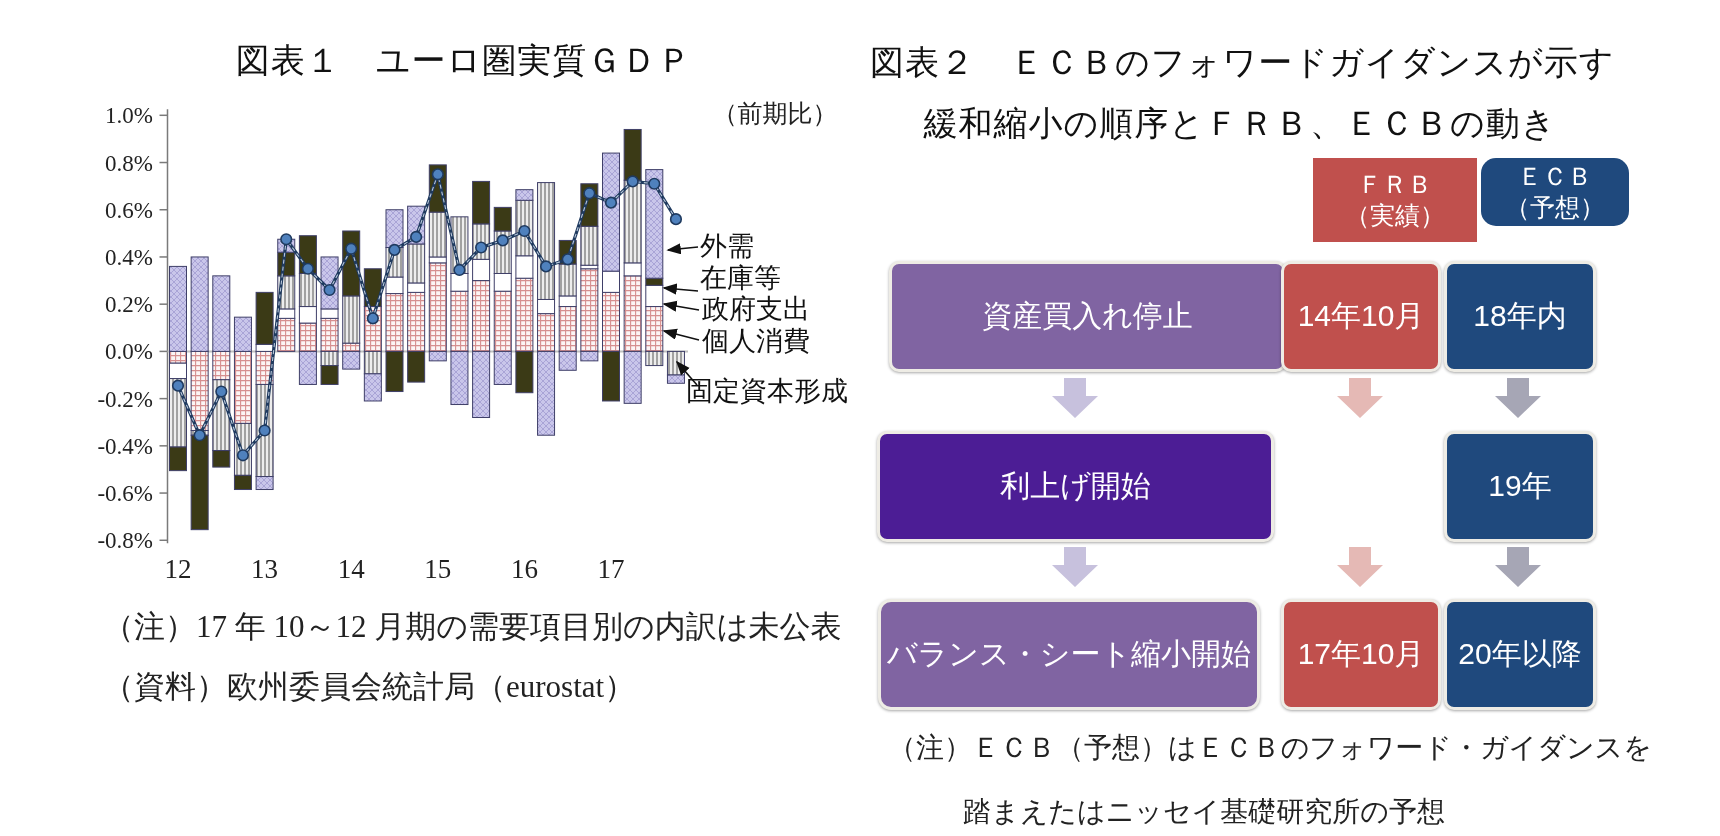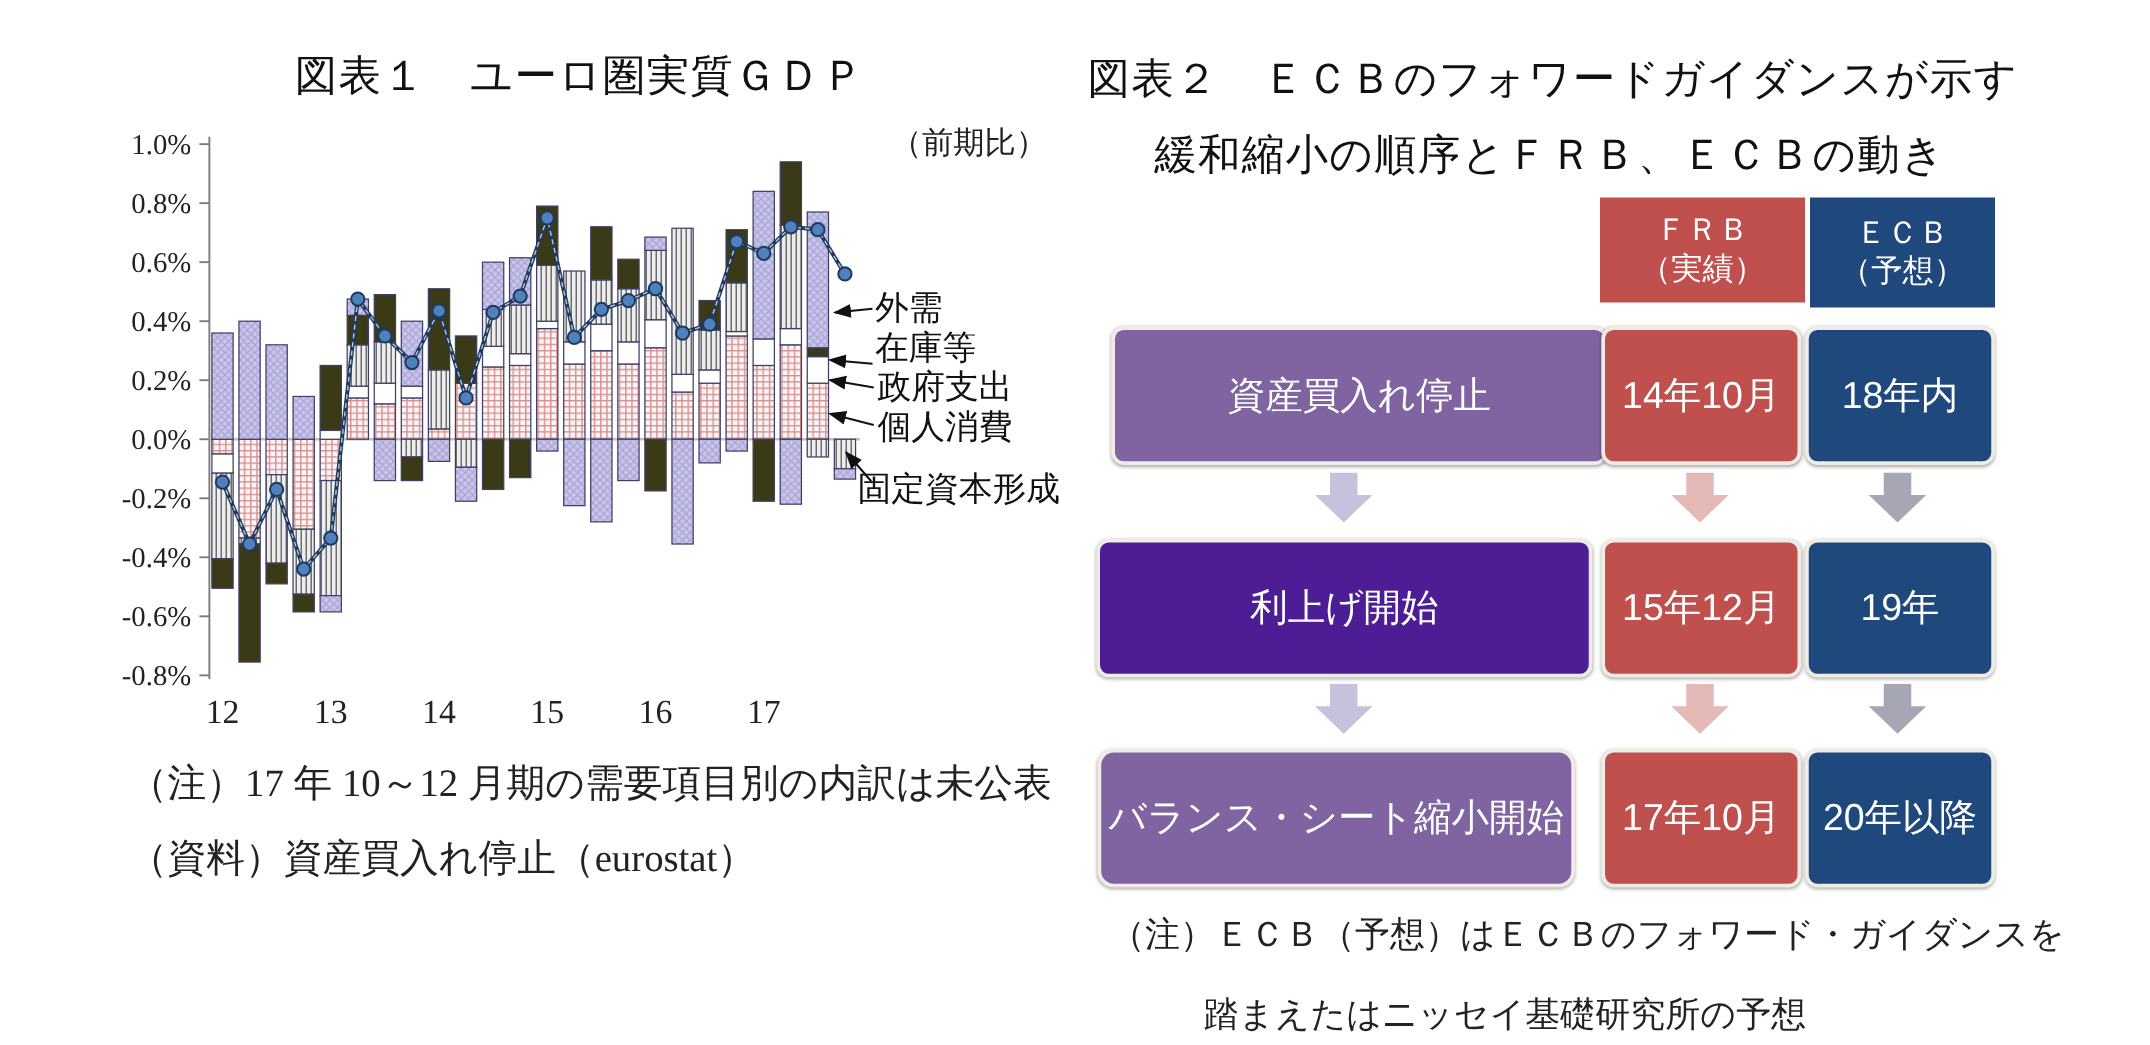--- a/index.html
+++ b/index.html
@@ -5,21 +5,21 @@
   html,body{margin:0;padding:0;background:#fff;}
   #stage{position:relative;width:1720px;height:836px;background:#fff;overflow:hidden;
          font-family:"Liberation Serif","DejaVu Serif",serif;color:#1a1a1a;}
   .abs{position:absolute;}
   .sans{font-family:"Liberation Sans","DejaVu Sans",sans-serif;}
   .fig-title{font-size:34px;letter-spacing:1px;text-align:center;white-space:nowrap;color:#111;}
   .note{font-size:31px;color:#222;white-space:nowrap;}
   .note-r{font-size:28px;color:#222;white-space:nowrap;}
   
   .hdr{display:flex;flex-direction:column;align-items:center;justify-content:center;
-       color:#fff;font-size:25px;line-height:31px;text-align:center;}
+       color:#fff;font-size:25px;line-height:31px;text-align:center;margin-left:33px;}
   .rowbox{display:flex;align-items:center;justify-content:center;color:#fff;font-size:30px;
           border-radius:10px;border:3px solid #eeece5;box-shadow:0 1px 3px rgba(0,0,0,.35);
           box-sizing:border-box;white-space:nowrap;}
   .arrowcell{display:flex;align-items:center;justify-content:center;}
   svg text{font-family:"Liberation Serif","DejaVu Serif",serif;}
 </style>
 </head>
 <body>
 
 <div id="stage">
@@ -214,30 +214,30 @@
       <line x1="698" y1="291" x2="664" y2="288" stroke="#111" stroke-width="1.6" marker-end="url(#ah)"></line>
       <text x="702" y="318" font-size="27" fill="#111">政府支出</text>
       <line x1="699" y1="310" x2="664" y2="304" stroke="#111" stroke-width="1.6" marker-end="url(#ah)"></line>
       <text x="702" y="350" font-size="27" fill="#111">個人消費</text>
       <line x1="699" y1="340" x2="664" y2="331" stroke="#111" stroke-width="1.6" marker-end="url(#ah)"></line>
       <text x="686" y="400" font-size="27" fill="#111">固定資本形成</text>
       <line x1="697" y1="385" x2="677" y2="362" stroke="#111" stroke-width="1.6" marker-end="url(#ah)"></line>
     </svg>
 
   <div class="abs note" style="left:103px;top:606px;">（注）17 年 10～12 月期の需要項目別の内訳は未公表</div>
-  <div class="abs note" style="left:103px;top:666px;">（資料）資産買入れ停止（eurostat）</div>
+  <div class="abs note" style="left:103px;top:666px;">（資料）欧州委員会統計局（eurostat）</div>
 
   <div class="abs fig-title" style="left:870px;top:40px;width:740px;">図表２　ＥＣＢのフォワードガイダンスが示す</div>
   <div class="abs fig-title" style="left:870px;top:101px;width:740px;">緩和縮小の順序とＦＲＢ、ＥＣＢの動き</div>
 
   <div class="abs hdr sans" style="left: 1280px; top: 158px; width: 164px; height: 84px; background: rgb(192, 80, 77);">
     <span>ＦＲＢ</span>
     <span>（実績）</span>
   </div>
-  <div class="abs hdr sans" style="left: 1448px; top: 158px; width: 148px; height: 88px; background: rgb(31, 73, 125);">
+  <div class="abs hdr sans" style="left: 1448px; top: 158px; width: 148px; height: 68px; background: rgb(31, 73, 125); border-radius: 15px;">
     <span>ＥＣＢ</span>
     <span>（予想）</span>
   </div>
 
   <div class="abs rowbox sans" style="left: 877px; top: 261px; width: 397px; height: 111px; background: rgb(128, 100, 162); margin-left: 12px;">資産買入れ停止</div>
   <div class="abs rowbox sans" style="left: 1281px; top: 261px; width: 160px; height: 111px; background: rgb(192, 80, 77);">14年10月</div>
   <div class="abs rowbox sans" style="left: 1444px; top: 261px; width: 152px; height: 111px; background: rgb(31, 73, 125);">18年内</div>
 
   <div class="abs arrowcell" style="left:1052px;top:378px;width:46px;height:40px;">
     <svg width="46" height="40">
@@ -249,21 +249,20 @@
         <polygon points="12,0 34,0 34,18 46,18 23,40 0,18 12,18" fill="#e5b9b5"></polygon>
       </svg>
   </div>
   <div class="abs arrowcell" style="left:1495px;top:378px;width:46px;height:40px;">
     <svg width="46" height="40">
         <polygon points="12,0 34,0 34,18 46,18 23,40 0,18 12,18" fill="#a6a6b5"></polygon>
       </svg>
   </div>
 
   <div class="abs rowbox sans" style="left: 877px; top: 431px; width: 397px; height: 111px; background: #4c1d95;">利上げ開始</div>
-  <div class="abs rowbox sans" style="left: 1281px; top: 431px; width: 160px; height: 111px; background: rgb(192, 80, 77);">15年12月</div>
   <div class="abs rowbox sans" style="left: 1444px; top: 431px; width: 152px; height: 111px; background: rgb(31, 73, 125);">19年</div>
 
   <div class="abs arrowcell" style="left:1052px;top:547px;width:46px;height:40px;">
     <svg width="46" height="40">
         <polygon points="12,0 34,0 34,18 46,18 23,40 0,18 12,18" fill="#c7c1dd"></polygon>
       </svg>
   </div>
   <div class="abs arrowcell" style="left:1337px;top:547px;width:46px;height:40px;">
     <svg width="46" height="40">
         <polygon points="12,0 34,0 34,18 46,18 23,40 0,18 12,18" fill="#e5b9b5"></polygon>

